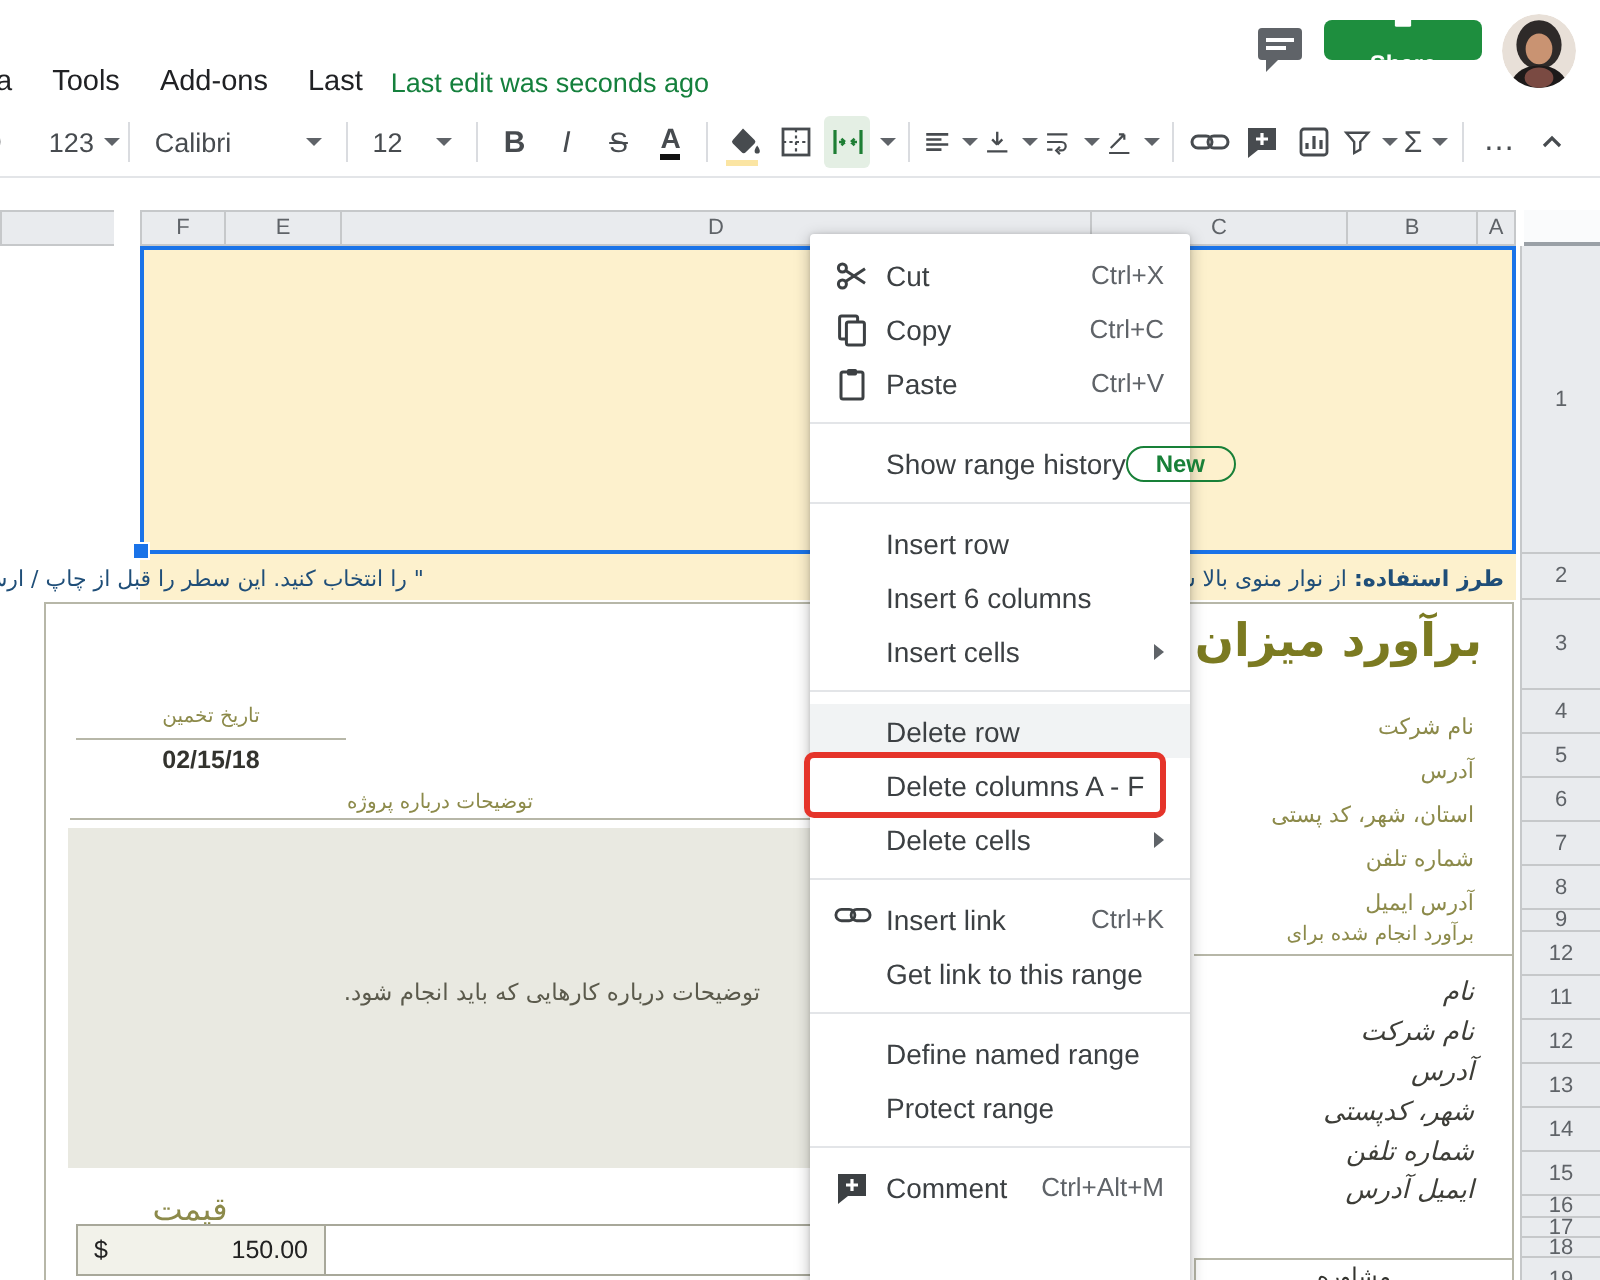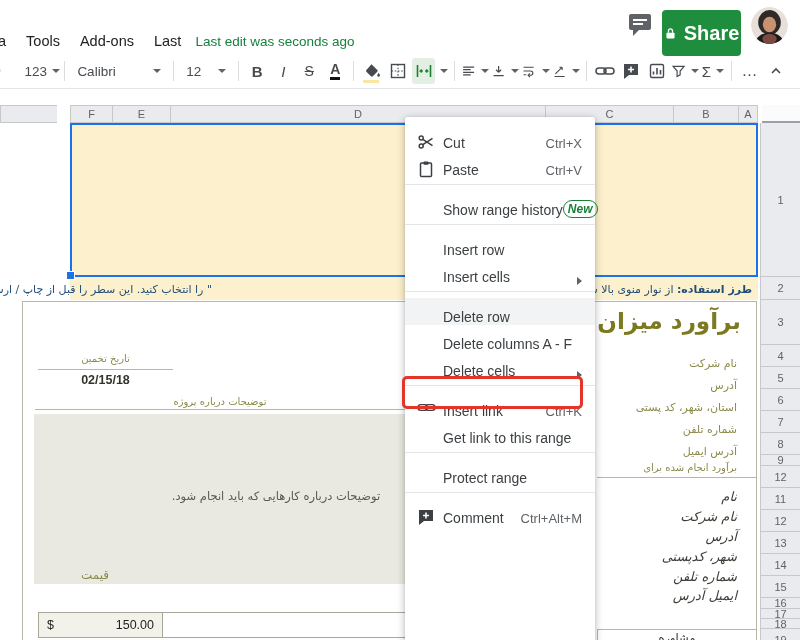--- a/index.html
+++ b/index.html
@@ -9,23 +9,23 @@
   }
   .fa{font-family:"DejaVu Sans","Liberation Sans",sans-serif;direction:rtl;}
 
   
   .menubar{position:absolute;top:28px;left:0;height:26px;display:flex;align-items:center;font-size:14.5px;color:#202124;}
   .menubar .mi{padding:0 10px;cursor:default;}
   .menubar .mi:first-child{padding-left:0;margin-left:-2px;}
   .last-edit{margin-left:4px;color:#15803d;font-size:13.5px;}
 
   .chat-btn{position:absolute;left:627px;top:12px;width:26px;height:25px;}
-  .share-btn{position:absolute;left:662px;top:10px;width:79px;height:46px;background:var(--share-green,#1e8e3e);
+  .share-btn{position:absolute;left:662px;top:10px;width:79px;height:20px;background:var(--share-green,#1e8e3e);
     border-radius:4px;color:#fff;display:flex;align-items:center;justify-content:center;gap:7px;
-    font-size:20px;font-weight:bold;}
+    font-size:12px;font-weight:bold;flex-direction:column;}
   .avatar{position:absolute;left:751px;top:7px;width:37px;height:37px;border-radius:50%;overflow:hidden;}
 
   
   .toolbar{position:absolute;top:54px;left:0;width:800px;height:34px;border-bottom:1px solid #e3e5e8;
     display:flex;align-items:center;color:#474b4f;font-size:13.5px;}
   .tb{height:26px;min-width:24px;display:flex;align-items:center;justify-content:center;margin:12px 1px;position:relative;border-radius:3px;}
   .tbsep{width:1px;height:20px;background:#dadce0;margin:0 5px;flex:none;}
   .caret{width:0;height:0;border-left:4px solid transparent;border-right:4px solid transparent;border-top:4px solid #5f6368;margin-left:5px;}
   .tb-clip{width:14px;overflow:hidden;justify-content:flex-start;margin-left:0;}
   .tb-clip span{margin-left:-6px;font-size:12px;}
@@ -65,28 +65,28 @@
   .vline{position:absolute;border-left:1px solid #b7b7a8;z-index:5;}
   .gray-box{position:absolute;left:34px;top:414px;width:560px;height:170px;background:#e9e9e1;z-index:4;}
   .center-txt{position:absolute;text-align:center;z-index:5;}
   .price-cell{position:absolute;left:38px;top:612px;width:125px;height:26px;background:#f2f2ea;border:1px solid #a8a89a;
     box-sizing:border-box;z-index:5;display:flex;align-items:center;justify-content:space-between;padding:0 8px;font-size:12.5px;color:#222;}
   .price-cell2{position:absolute;left:162px;top:612px;width:433px;height:26px;background:#fff;border:1px solid #a8a89a;box-sizing:border-box;z-index:5;}
 
   
   .ctx-menu{position:absolute;left:405px;top:117px;width:190px;height:540px;background:#fff;z-index:20;
     box-shadow:0 2px 8px rgba(0,0,0,.28),0 0 2px rgba(0,0,0,.12);border-radius:2px;padding-top:7px;box-sizing:border-box;font-size:14px;color:#3c4043;}
-  .menu-item{height:27px;display:flex;align-items:flex-end;padding:0 13px 0 12px;cursor:default;}
+  .menu-item{height:27px;display:flex;align-items:center;padding:0 13px 0 12px;cursor:default;}
   .menu-item.hl{background:#f1f3f4;}
   .mi-icon{width:18px;height:18px;margin-right:8px;flex:none;}
   .mi-label{white-space:nowrap;}
   .mi-shortcut{margin-left:auto;color:#5f6368;font-size:13px;}
   .mi-sub{margin-left:auto;width:0;height:0;border-top:4px solid transparent;border-bottom:4px solid transparent;border-left:5px solid #5f6368;}
   .mi-badge{margin-left:auto;color:var(--badge-green,#188038);border:1.5px solid var(--badge-green,#188038);
-    border-radius:11px;font-size:12px;padding:1px 4px;font-weight:bold;font-style:italic;}
+    border-radius:11px;font-size:12px;padding:1px 14px;font-weight:bold;}
   .menu-divider{height:1px;background:#e3e5e8;margin:6px 0;}
 
   .annot-box{position:absolute;left:402px;top:376px;width:181px;height:33px;border:3px solid var(--annot-red,#e5342a);
     border-radius:5px;z-index:30;box-sizing:border-box;}
 </style>
 </head>
 <body style="--accent-blue: #1a73e8; --sel-fill: #fdf1cd; --annot-red: #e5342a; --share-green: #1e8e3e; --badge-green: #188038; --olive-title: #7b7a21; --olive-label: #8c8a4a;">
 
 <div class="menubar">
   <span class="mi">a</span>
@@ -310,55 +310,67 @@
 
 <div class="center-txt olv fa" style="left:38px;top:353px;width:135px;font-size:10px">تاریخ تخمین</div>
 <div class="hline" style="left:38px;top:369px;width:135px"></div>
 <div class="center-txt" style="left:38px;top:373px;width:135px;font-size:12.5px;font-weight:bold;color:#33332e">02/15/18</div>
 
 <div class="center-txt olv fa" style="left:35px;top:396px;width:370px;font-size:10px">توضیحات درباره پروژه</div>
 <div class="hline" style="left:35px;top:409px;width:560px"></div>
 <div class="gray-box"></div>
 <div class="center-txt fa" style="left:35px;top:489px;width:482px;font-size:11.5px;color:#5b5a4c">توضیحات درباره کارهایی که باید انجام شود.</div>
 
-<div class="center-txt olv fa" style="left:38px;top:568px;width:114px;font-size:12px">قیمت</div>
+<div class="center-txt olv fa" style="left:38px;top:595px;width:114px;font-size:16px">قیمت</div>
 <div class="price-cell">
   <span>$</span>
   <span>150.00</span>
 </div>
 <div class="price-cell2"></div>
 
 <div class="ctx-menu" id="ctx-menu">
     <div class="menu-item">
       <span class="mi-icon"><svg viewBox="0 0 18 18" width="18" height="18">
           <circle cx="4.2" cy="5" r="2" fill="none" stroke="#3c4043" stroke-width="1.5"></circle>
           <circle cx="4.2" cy="13" r="2" fill="none" stroke="#3c4043" stroke-width="1.5"></circle>
           <path d="M5.8 6.3 L15.5 12.6 M5.8 11.7 L15.5 5.4" stroke="#3c4043" stroke-width="1.5" fill="none"></path>
         </svg></span>
       <span class="mi-label">Cut</span>
       <span class="mi-shortcut">Ctrl+X</span>
     </div>
     <div class="menu-item">
       <span class="mi-icon"><svg viewBox="0 0 18 18" width="18" height="18">
+          <rect x="2.8" y="2" width="9" height="11.5" rx="1" fill="none" stroke="#3c4043" stroke-width="1.5"></rect>
+          <rect x="6.2" y="5" width="9" height="11.5" rx="1" fill="#fff" stroke="#3c4043" stroke-width="1.5"></rect>
+        </svg></span>
+      <span class="mi-label">Copy</span>
+      <span class="mi-shortcut">Ctrl+C</span>
+    </div>
+    <div class="menu-item">
+      <span class="mi-icon"><svg viewBox="0 0 18 18" width="18" height="18">
           <rect x="3.5" y="3" width="11" height="13.5" rx="1" fill="none" stroke="#3c4043" stroke-width="1.5"></rect>
           <rect x="6.5" y="1.5" width="5" height="3.2" rx="0.8" fill="#3c4043"></rect>
         </svg></span>
       <span class="mi-label">Paste</span>
       <span class="mi-shortcut">Ctrl+V</span>
     </div>
     <div class="menu-divider"></div>
     <div class="menu-item">
       <span class="mi-icon"></span>
       <span class="mi-label">Show range history</span>
       <span class="mi-badge">New</span>
     </div>
     <div class="menu-divider"></div>
     <div class="menu-item">
       <span class="mi-icon"></span>
       <span class="mi-label">Insert row</span>
+    </div>
+    <div class="menu-item">
+      <span class="mi-icon"></span>
+      <span class="mi-label">Insert 6 columns</span>
     </div>
     <div class="menu-item">
       <span class="mi-icon"></span>
       <span class="mi-label">Insert cells</span>
       <span class="mi-sub"></span>
     </div>
     <div class="menu-divider"></div>
     <div class="menu-item hl">
       <span class="mi-icon"></span>
       <span class="mi-label">Delete row</span>
@@ -381,20 +393,24 @@
       <span class="mi-label">Insert link</span>
       <span class="mi-shortcut">Ctrl+K</span>
     </div>
     <div class="menu-item">
       <span class="mi-icon"></span>
       <span class="mi-label">Get link to this range</span>
     </div>
     <div class="menu-divider"></div>
     <div class="menu-item">
       <span class="mi-icon"></span>
+      <span class="mi-label">Define named range</span>
+    </div>
+    <div class="menu-item">
+      <span class="mi-icon"></span>
       <span class="mi-label">Protect range</span>
     </div>
     <div class="menu-divider"></div>
     <div class="menu-item">
       <span class="mi-icon"><svg viewBox="0 0 18 18" width="18" height="18">
           <path d="M2 2 h14 v11 h-9 l-5 4 Z" fill="#3c4043"></path>
           <path d="M9 4.5 v6 M6 7.5 h6" stroke="#fff" stroke-width="1.6" fill="none"></path>
         </svg></span>
       <span class="mi-label">Comment</span>
       <span class="mi-shortcut">Ctrl+Alt+M</span>

